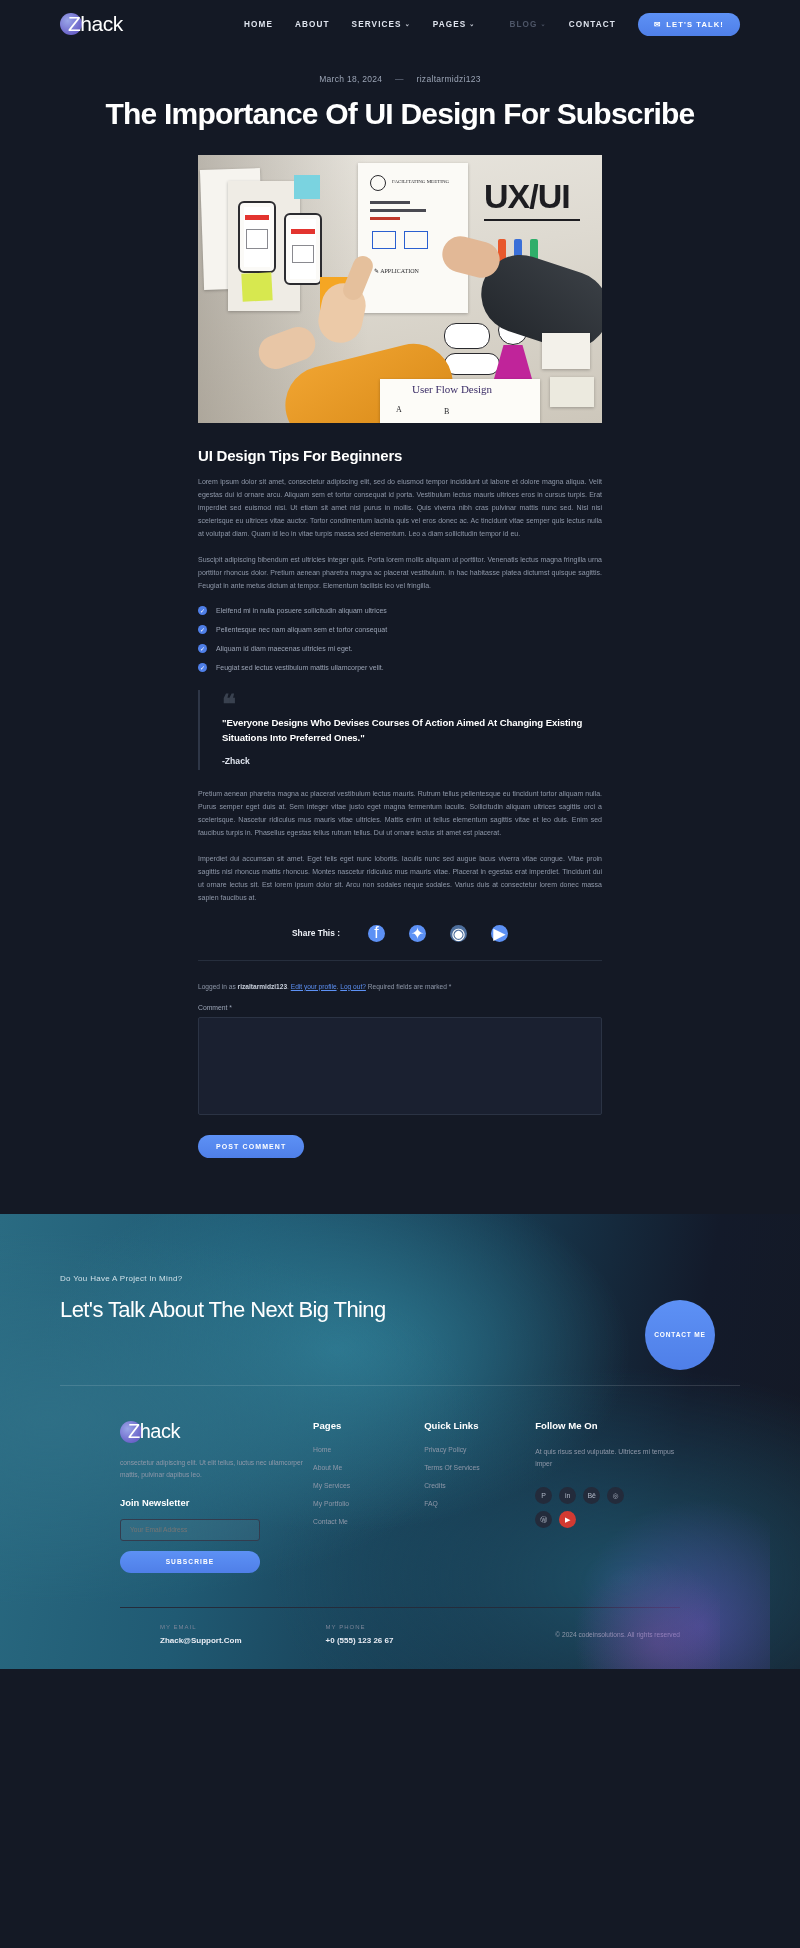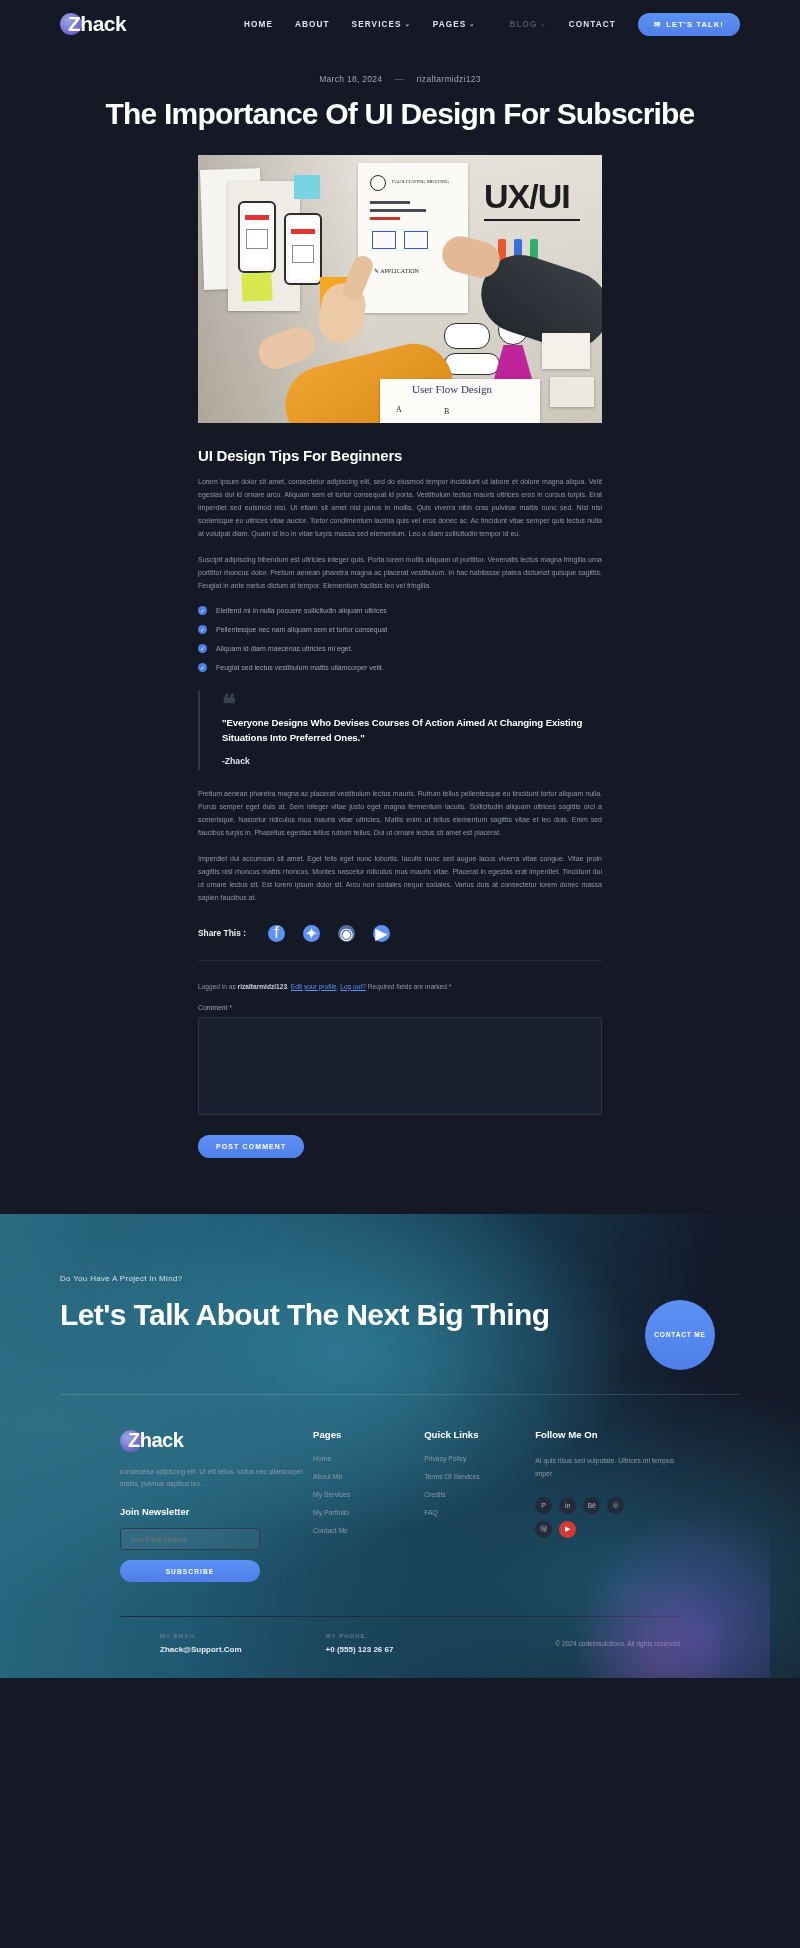--- a/index.html
+++ b/index.html
@@ -22,21 +22,21 @@
     background: #141925;
   }
   .logo { display: flex; align-items: center; position: relative; width: 120px; }
   .logo-dot {
     width: 22px; height: 22px; border-radius: 50%;
     background: radial-gradient(circle at 35% 35%, #9aa6e8, #6b63c9 70%);
     position: absolute; left: 0; top: 1px;
   }
   .logo-text {
     position: relative; z-index: 2;
-    font-size: 21px; font-weight: 700; letter-spacing: -0.5px;
+    font-size: 21px; font-weight: 400; letter-spacing: -0.5px;
     color: #ffffff; padding-left: 8px;
   }
   .nav { display: flex; align-items: center; gap: 22px; margin-left: 64px; }
   .nav-item {
     font-size: 8.2px; letter-spacing: 1.1px; font-weight: 600;
     color: #dfe4ee; text-transform: uppercase; cursor: pointer;
     display: flex; align-items: center; gap: 3px; white-space: nowrap;
   }
   .nav-item.dim { color: #4e5668; margin-left: 12px; }
   .caret { font-size: 6px; line-height: 1; opacity: .9; }
@@ -103,21 +103,21 @@
     padding: 4px 0 4px 22px; margin: 10px 0 18px;
   }
   .qmark { font-size: 26px; color: #39414f; line-height: .8; font-weight: 700; letter-spacing:-1px;}
   .qtext {
     font-size: 9.6px; font-weight: 700; color: #ffffff;
     line-height: 1.55; margin-top: 2px; letter-spacing: -.1px;
   }
   .qauthor { font-size: 8.6px; color: #dfe4ee; margin-top: 10px; font-weight: 600; }
 
   
-  .share { display: flex; align-items: center; gap: 18px; margin: 20px 0 0; }
+  .share { display: flex; align-items: center; justify-content: center; gap: 24px; margin: 20px 0 0; }
   .share-label { font-size: 8.4px; font-weight: 700; color: #eef1f7; margin-right: 4px; }
   .sbtn {
     width: 17px; height: 17px; border-radius: 50%;
     background: #5d91f5; color: #fff;
     display: flex; align-items: center; justify-content: center;
     cursor: pointer;
   }
   .sbtn.muted { background: #4e6f9d; }
   .hr { height: 1px; background: #262e3d; margin: 18px 0 22px; }
 
@@ -145,21 +145,21 @@
     margin-top: 56px; position: relative; overflow: hidden;
     background:
       radial-gradient(700px 300px at 6% 45%, #2e6f86 0%, rgba(46,111,134,0) 62%),
       radial-gradient(420px 260px at 42% 30%, #2d7a92 0%, rgba(45,122,146,0) 70%),
       radial-gradient(500px 300px at 78% 80%, #1d4f66 0%, rgba(29,79,102,0) 70%),
       linear-gradient(100deg,#2a6b82 0%, #205a73 28%, #17394f 58%, #131a2a 82%, #141925 100%);
     padding: 60px 60px 0;
   }
   .cta-eyebrow { font-size: 8px; color: #cfe0e8; letter-spacing: .3px; }
   .cta-head {
-    font-size: 30px; font-weight: 700; color: #fff;
+    font-size: 22px; font-weight: 400; color: #fff;
     line-height: 1.18; margin-top: 14px; letter-spacing: -0.6px;
   }
   .cta-circle {
     position: absolute; right: 85px; top: 86px;
     width: 70px; height: 70px; border-radius: 50%;
     background: linear-gradient(180deg,#5d91f5,#4f7fe8);
     display: flex; align-items: center; justify-content: center;
     font-size: 6.6px; font-weight: 700; letter-spacing: .8px;
     color: #fff; text-transform: uppercase; text-align: center; cursor: pointer;
   }

